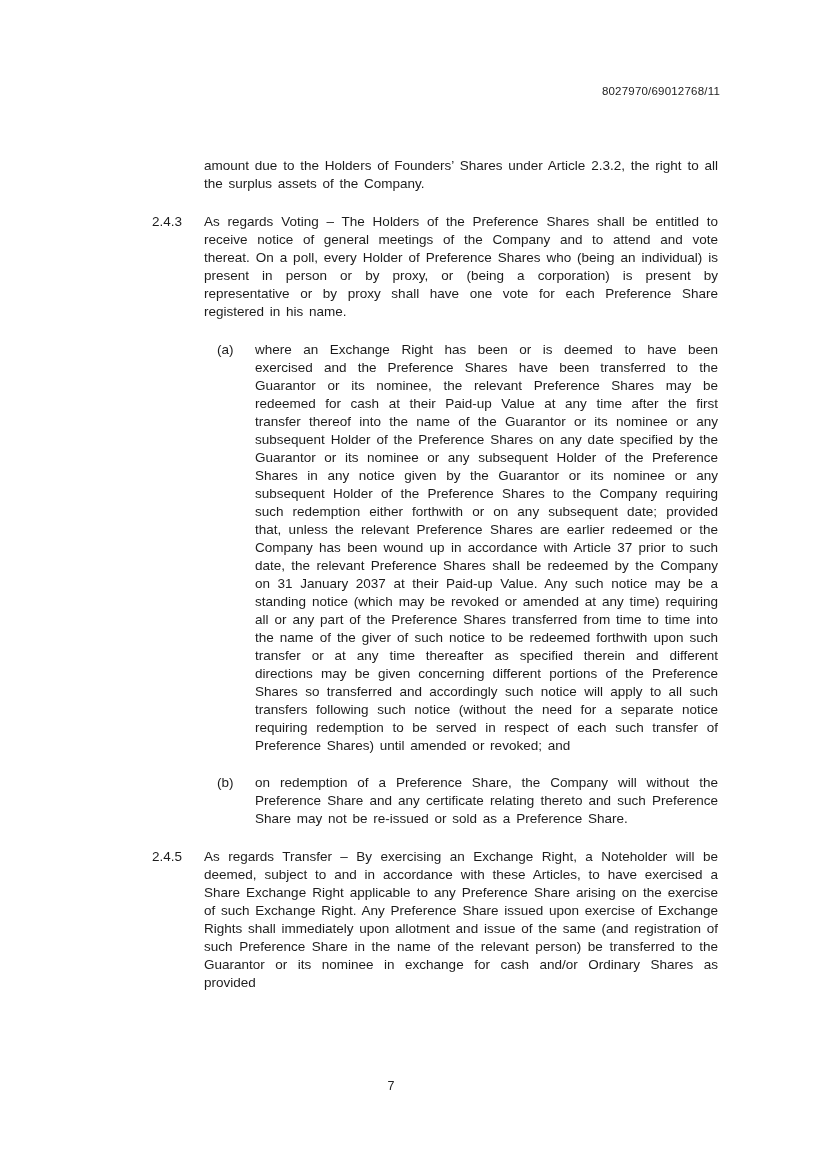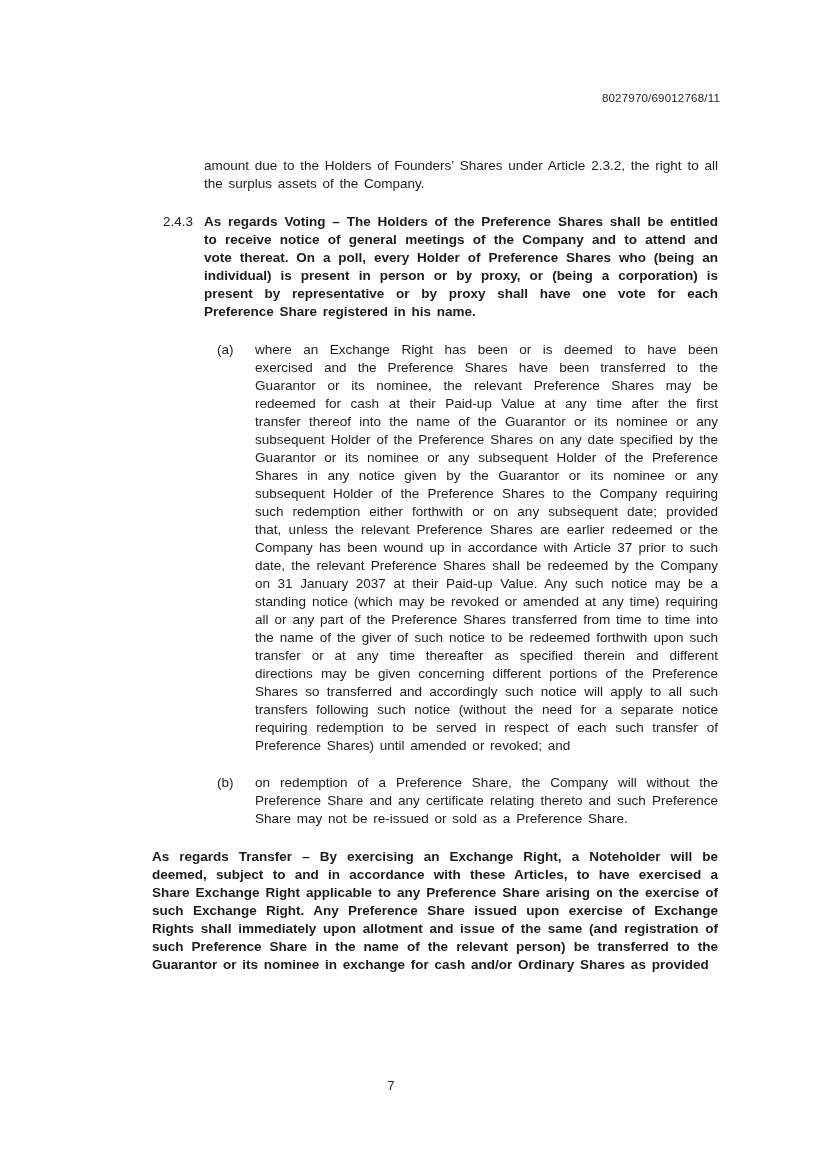--- a/index.html
+++ b/index.html
@@ -8,21 +8,21 @@
     position: relative;
     width: 826px;
     height: 1168px;
     background: #ffffff;
     font-family: "Liberation Sans", "DejaVu Sans", sans-serif;
     color: #1c1c1c;
     overflow: hidden;
   }
   .doc-ref {
     position: absolute;
-    top: 92px;
+    top: 85px;
     right: 106px;
     font-size: 11.5px;
     letter-spacing: 0.2px;
     color: #222;
   }
   .content {
     position: absolute;
     top: 157px;
     left: 152px;
     width: 566px;
@@ -31,22 +31,22 @@
     word-spacing: 2px;
   }
   .para-continuation {
     margin-left: 52px;
     text-align: justify;
     margin-bottom: 20px;
   }
   .section { margin-bottom: 20px; }
   .section:last-child { margin-bottom: 0; }
   .section-row { display: flex; }
-  .section-num { flex: 0 0 52px; width: 52px; text-align: center; }
-  .section-body { flex: 1; text-align: justify; font-weight: bold; }
+  .section-num { flex: 0 0 52px; width: 52px; }
+  .section-body { flex: 1; text-align: justify; }
   .subitems { margin-left: 65px; margin-top: 19px; }
   .subitem { display: flex; margin-bottom: 19px; }
   .subitem:last-child { margin-bottom: 0; }
   .subitem-label { flex: 0 0 38px; width: 38px; }
   .subitem-text { flex: 1; text-align: justify; }
   .page-number {
     position: absolute;
     top: 1079px;
     left: 0;
     width: 782px;
@@ -81,20 +81,21 @@
         </div>
         <div class="subitem">
           <div class="subitem-label">(b)</div>
           <div class="subitem-text">on redemption of a Preference Share, the Company will without the Preference Share and any certificate relating thereto and such Preference Share may not be re-issued or sold as a Preference Share.</div>
         </div>
       </div>
     </div>
 
     <div class="section">
       <div class="section-row">
+        <div class="section-num">2.4.5</div>
         <div class="section-body">As regards Transfer – By exercising an Exchange Right, a Noteholder will be deemed, subject to and in accordance with these Articles, to have exercised a Share Exchange Right applicable to any Preference Share arising on the exercise of such Exchange Right. Any Preference Share issued upon exercise of Exchange Rights shall immediately upon allotment and issue of the same (and registration of such Preference Share in the name of the relevant person) be transferred to the Guarantor or its nominee in exchange for cash and/or Ordinary Shares as provided</div>
       </div>
     </div>
 
   </div>
 
   <div class="page-number">7</div>
 
 </div>
 

